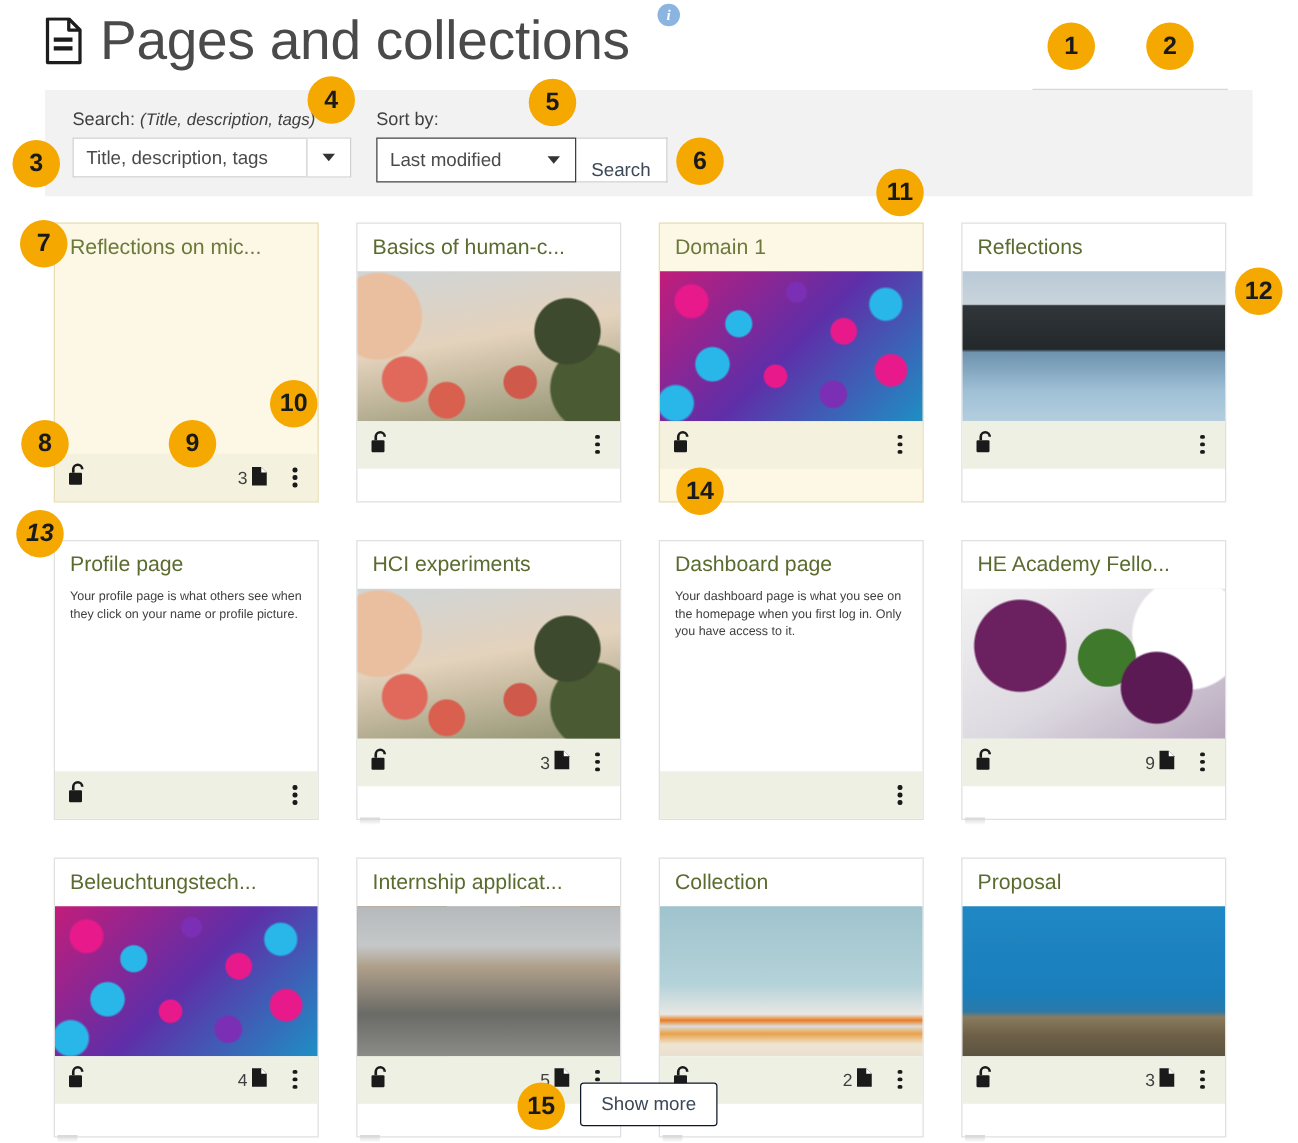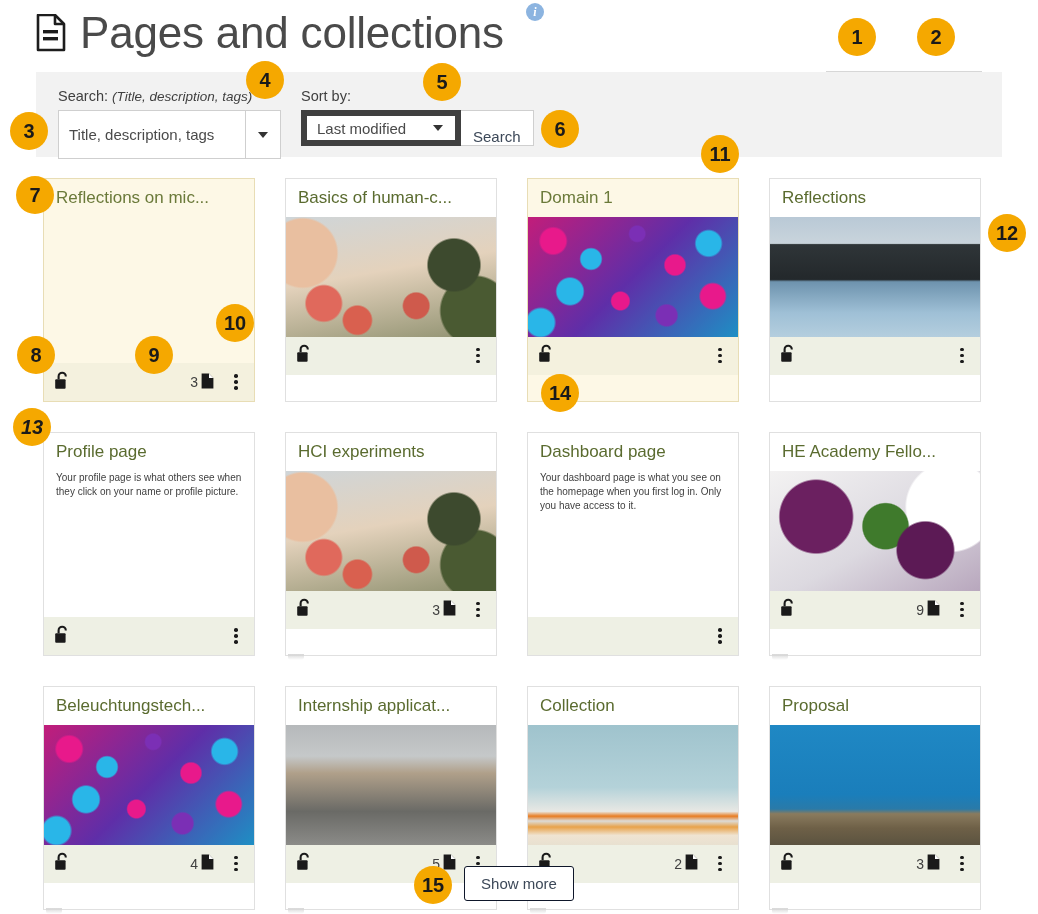--- a/index.html
+++ b/index.html
@@ -104,21 +104,21 @@
   .field-group { display: flex; flex-direction: column; }
   .field-label {
     font-size: 14.5px;
     color: #3f3f3f;
     margin-bottom: 6px;
     white-space: nowrap;
   }
   .field-label em { font-style: italic; font-size: 13.5px; }
   .input-combo {
     display: flex;
-    height: 49px;
+    height: 32px;
     background: #ffffff;
     border: 1px solid #cfcfcf;
     box-sizing: border-box;
   }
   .input-combo input {
     border: none;
     outline: none;
     background: transparent;
     font-family: "Liberation Sans", sans-serif;
     font-size: 15px;
@@ -142,21 +142,21 @@
     border-right: 5px solid transparent;
     border-top: 6px solid #333;
   }
   .select-wrap {
     position: relative;
     display: flex;
     align-items: center;
     height: 36px;
     width: 160px;
     background: #ffffff;
-    border: 6px solid #404040;
+    border: 1px solid #404040;
     box-sizing: border-box;
     cursor: pointer;
   }
   .select-wrap .sel-text {
     font-size: 15px;
     color: #4a4a4a;
     padding-left: 10px;
   }
   .select-wrap .caret { position: absolute; right: 12px; }
   .search-submit {

